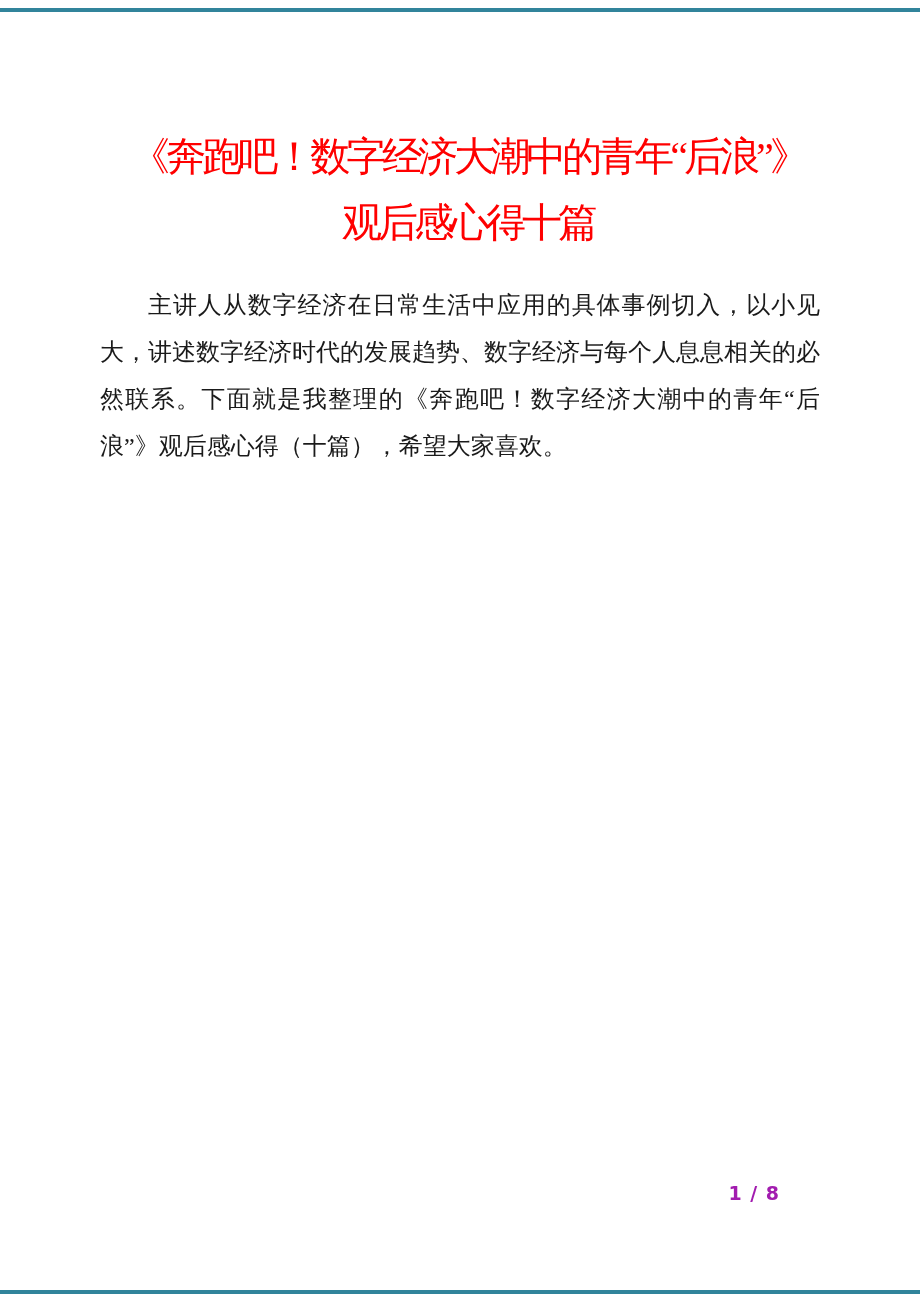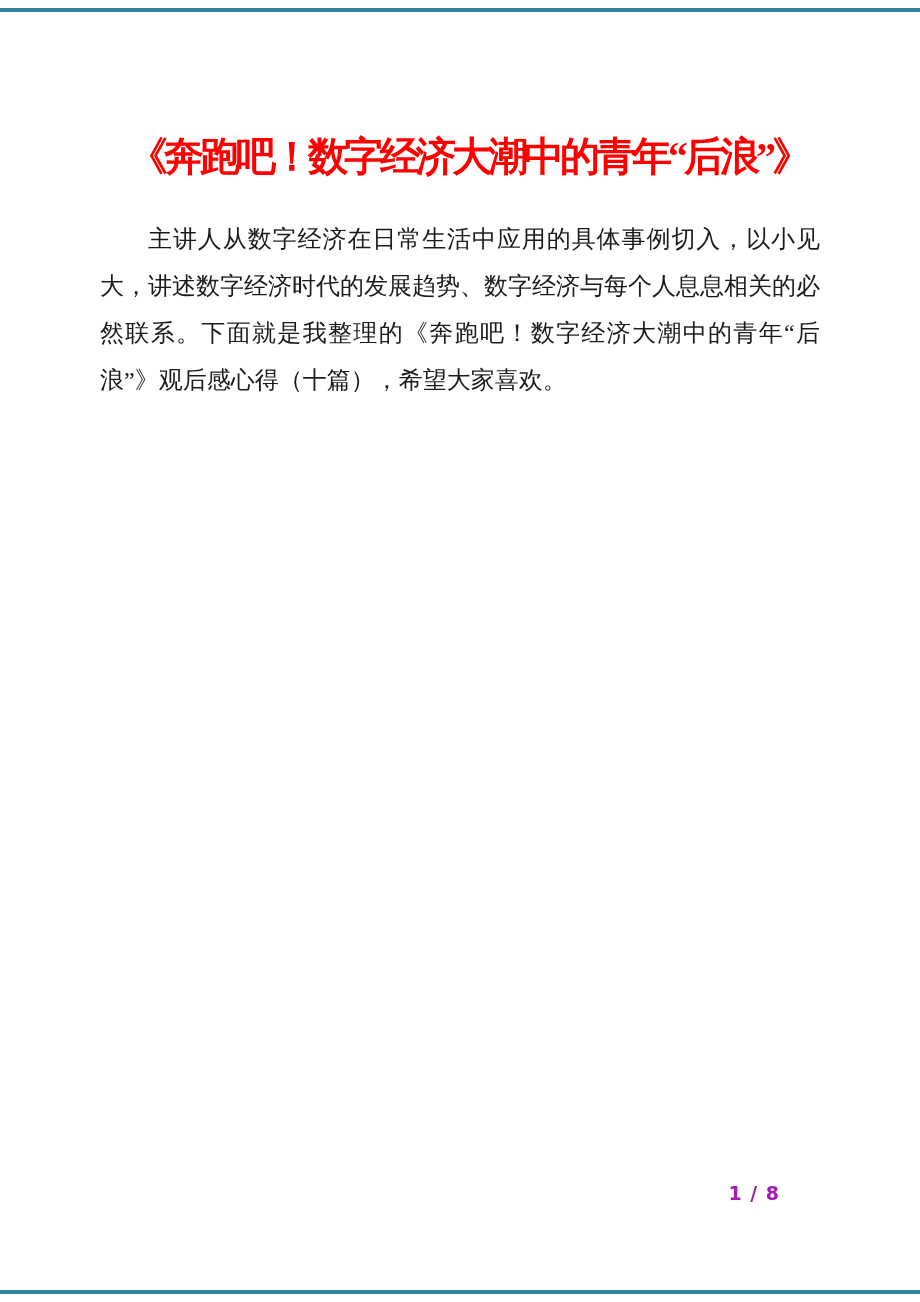--- a/index.html
+++ b/index.html
@@ -32,21 +32,21 @@
     height: 4px;
     background: var(--accent-line);
   }
   .rule-top { top: 8px; }
   .rule-bottom { bottom: 8px; }
 
   .doc-title {
     padding-top: 124px;
     text-align: center;
     color: var(--title-color);
-    font-weight: bold;
+    font-weight: normal;
     font-size: 40px;
     line-height: 66px;
     letter-spacing: -4px;
     font-family: "Liberation Serif", "DejaVu Serif", serif;
     padding-left: 16px;
   }
   .content {
     margin: 26px 100px 0 100px;
     width: 720px;
     font-size: 24px;
@@ -77,20 +77,21 @@
 </style>
 </head>
 <body>
 
 <div class="page">
 
   <div class="rule rule-top"></div>
 
   <div class="doc-title">
     <div>《奔跑吧！数字经济大潮中的青年“后浪”》</div>
+    <div>观后感心得十篇</div>
   </div>
 
   <div class="content">
     <p class="para">主讲人从数字经济在日常生活中应用的具体事例切入，以小见大，讲述数字经济时代的发展趋势、数字经济与每个人息息相关的必然联系。下面就是我整理的《奔跑吧！数字经济大潮中的青年“后浪”》观后感心得（十篇），希望大家喜欢。</p>
     <p class="para spacer-line"></p>
   </div>
 
   <div class="page-footer">1 / 8</div>
 
   <div class="rule rule-bottom"></div>

